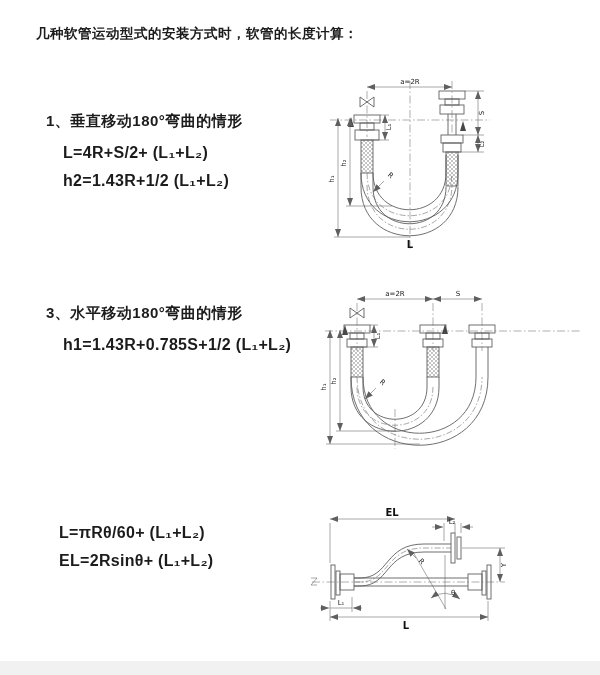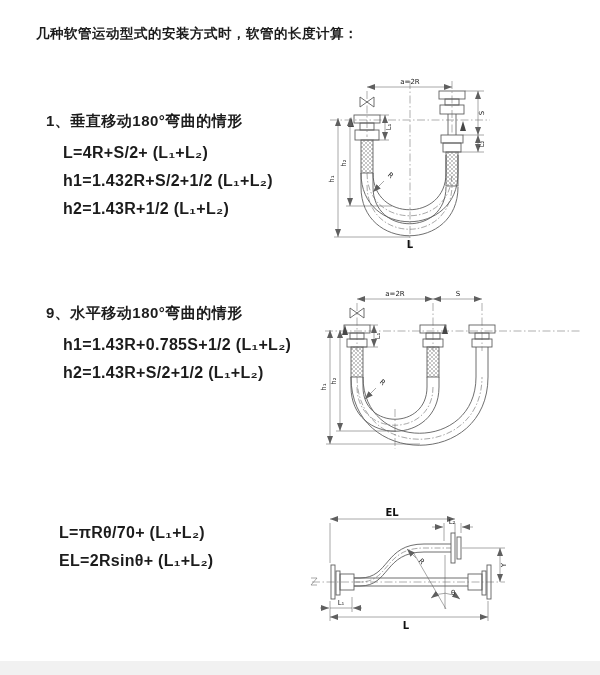--- a/index.html
+++ b/index.html
@@ -21,32 +21,30 @@
   svg.d .fill{fill:#474747;stroke:none}
 </style>
 </head>
 <body>
 
 <h1 class="title">几种软管运动型式的安装方式时，软管的长度计算：</h1>
 
 <section class="sec" style="left:46px;top:112px">
   <div class="sec-heading">1、垂直移动180°弯曲的情形</div>
   <div class="formula">L=4R+S/2+ (L₁+L₂)</div>
-  <div class="formula">h1=1.432R+S/2+1/2 (L₁+L₂)</div>
   <div class="formula">h2=1.43R+1/2 (L₁+L₂)</div>
 </section>
 
 <section class="sec" style="left:46px;top:304px">
-  <div class="sec-heading">9、水平移动180°弯曲的情形</div>
+  <div class="sec-heading">3、水平移动180°弯曲的情形</div>
   <div class="formula">h1=1.43R+0.785S+1/2 (L₁+L₂)</div>
-  <div class="formula">h2=1.43R+S/2+1/2 (L₁+L₂)</div>
 </section>
 
 <section class="sec" style="left:42px;top:519px">
-  <div class="formula">L=πRθ/70+ (L₁+L₂)</div>
+  <div class="formula">L=πRθ/60+ (L₁+L₂)</div>
   <div class="formula">EL=2Rsinθ+ (L₁+L₂)</div>
 </section>
 
 <svg class="d" style="left:310px;top:75px" width="280" height="180" viewBox="0 0 280 180">
   <defs>
     <marker id="ar1" orient="auto-start-reverse" markerUnits="userSpaceOnUse" markerWidth="9" markerHeight="6" refX="8" refY="3">
       <path d="M0,0 L8,3 L0,6 Z" fill="#5f5f5f" stroke="none"></path>
     </marker>
     <pattern id="hx1" width="4" height="4" patternUnits="userSpaceOnUse">
       <path d="M0,4 L4,0 M0,0 L4,4" stroke="#8a8a8a" stroke-width=".5" fill="none"></path>

